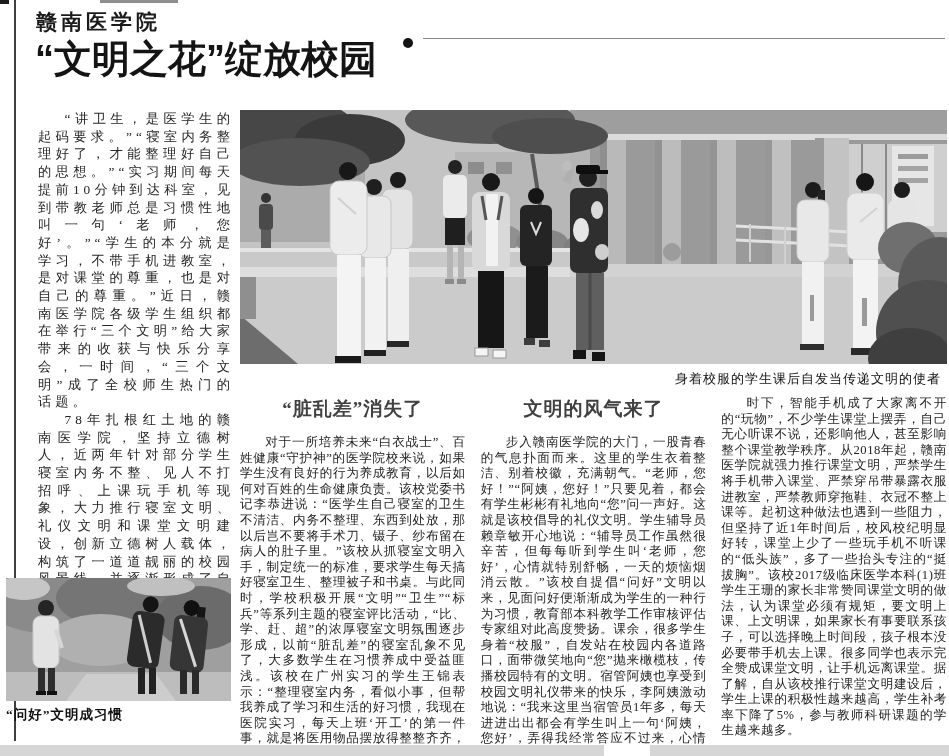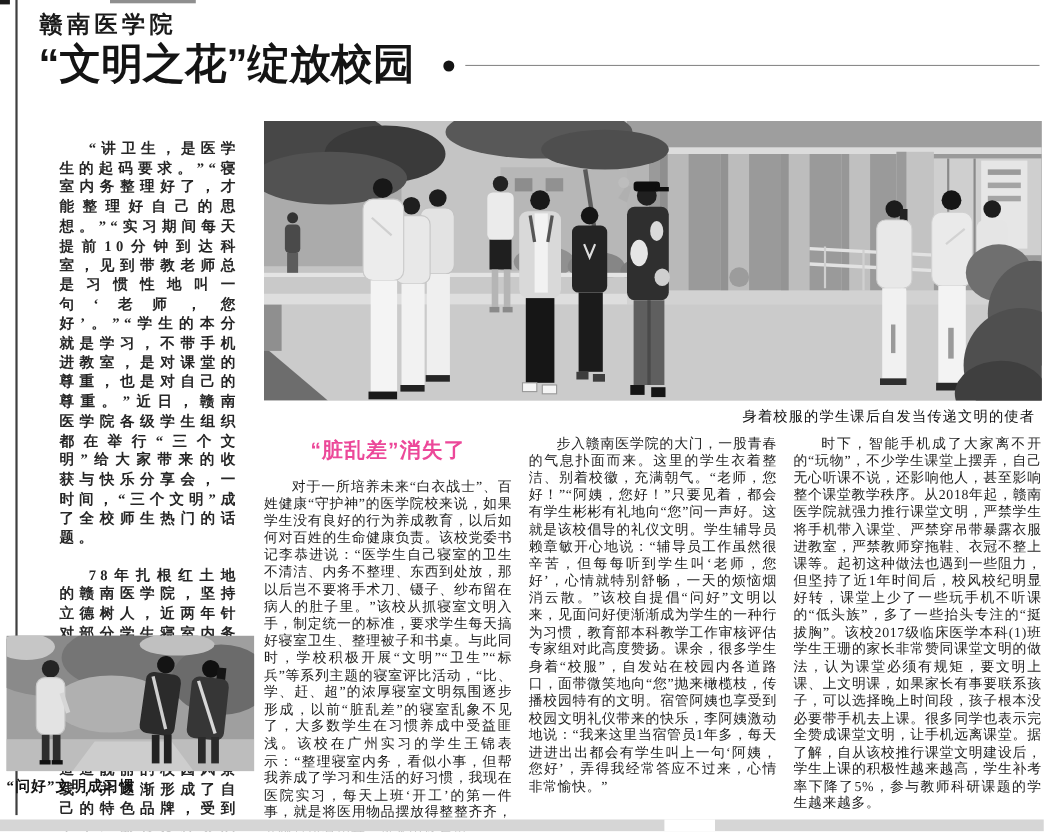--- a/index.html
+++ b/index.html
@@ -19,54 +19,54 @@
   .bottom-strip-notch{position:absolute;left:604px;top:745px;width:46px;height:11px;background:#ffffff;}
 
   
   .kicker{
     position:absolute;left:36px;top:8px;
     font-family:"Liberation Sans","DejaVu Sans",sans-serif;
     font-size:21px;font-weight:600;letter-spacing:4px;color:#1a1a1a;
   }
   .title-row{
     position:absolute;left:35px;top:38px;right:4px;
-    display:flex;align-items:center;
+    display:flex;align-items:flex-start;
   }
   .main-title{
     font-family:"Liberation Sans","DejaVu Sans",sans-serif;
     font-size:38px;font-weight:900;letter-spacing:0px;
     color:#141414;white-space:nowrap;line-height:1.15;
   }
   .title-dot{width:10px;height:10px;border-radius:50%;background:#141414;margin-left:26px;flex:0 0 auto;}
   .title-line{flex:1;height:1px;background:#8a8a8a;margin-left:10px;}
 
   
   .lead-col{
     position:absolute;left:38px;top:110px;width:196px;
     font-size:13.3px;line-height:17.7px;letter-spacing:4px;
     text-align:justify;color:#262626;
   }
-  .lead-col p{margin:16px;text-indent:2em;font-weight:bold;}
+  .lead-col p{margin:0;text-indent:2em;}
 
   
   .main-photo{position:absolute;left:240px;top:110px;width:707px;height:254px;display:block;background:#c4c4c4;}
   .main-caption{
     position:absolute;top:370px;right:8px;
     font-size:13px;letter-spacing:1px;color:#111;margin-left:40px;
   }
 
   
   .cols{
     position:absolute;left:240px;top:396px;width:707px;
     display:grid;grid-template-columns:repeat(3,1fr);column-gap:15px;
   }
   .col h3{
     margin:0 0 13px 0;text-align:center;
-    font-family:Liberation Sans, sans-serif;
-    font-size:19px;font-weight:800;letter-spacing:1px;color:#ec4899;
+    font-family:Liberation Serif, serif;
+    font-size:19px;font-weight:800;letter-spacing:1px;color:#404040;
   }
   .col p{
     margin:0;text-indent:2em;text-align:justify;
     font-size:12.6px;line-height:15.6px;letter-spacing:0.6px;color:#1d1d1d;
   }
 
   
   .side-photo{position:absolute;left:6px;top:578px;width:225px;height:123px;display:block;background:#a8a8a8;}
   .side-caption{
     position:absolute;left:6px;top:706px;width:225px;
@@ -241,20 +241,21 @@
     <ellipse cx="670" cy="248" rx="42" ry="30" fill="#3f3f3f"></ellipse>
   </svg>
   <div class="main-caption">身着校服的学生课后自发当传递文明的使者</div>
 
   <div class="cols">
     <div class="col">
       <h3>“脏乱差”消失了</h3>
       <p>对于一所培养未来“白衣战士”、百姓健康“守护神”的医学院校来说，如果学生没有良好的行为养成教育，以后如何对百姓的生命健康负责。该校党委书记李恭进说：“医学生自己寝室的卫生不清洁、内务不整理、东西到处放，那以后岂不要将手术刀、镊子、纱布留在病人的肚子里。”该校从抓寝室文明入手，制定统一的标准，要求学生每天搞好寝室卫生、整理被子和书桌。与此同时，学校积极开展“文明”“卫生”“标兵”等系列主题的寝室评比活动，“比、学、赶、超”的浓厚寝室文明氛围逐步形成，以前“脏乱差”的寝室乱象不见了，大多数学生在习惯养成中受益匪浅。该校在广州实习的学生王锦表示：“整理寝室内务，看似小事，但帮我养成了学习和生活的好习惯，我现在医院实习，每天上班‘开工’的第一件事，就是将医用物品摆放得整整齐齐，并检查所有用具，从未出现差错。”</p>
     </div>
     <div class="col">
+      <h3>文明的风气来了</h3>
       <p>步入赣南医学院的大门，一股青春的气息扑面而来。这里的学生衣着整洁、别着校徽，充满朝气。“老师，您好！”“阿姨，您好！”只要见着，都会有学生彬彬有礼地向“您”问一声好。这就是该校倡导的礼仪文明。学生辅导员赖章敏开心地说：“辅导员工作虽然很辛苦，但每每听到学生叫‘老师，您好’，心情就特别舒畅，一天的烦恼烟消云散。”该校自提倡“问好”文明以来，见面问好便渐渐成为学生的一种行为习惯，教育部本科教学工作审核评估专家组对此高度赞扬。课余，很多学生身着“校服”，自发站在校园内各道路口，面带微笑地向“您”抛来橄榄枝，传播校园特有的文明。宿管阿姨也享受到校园文明礼仪带来的快乐，李阿姨激动地说：“我来这里当宿管员1年多，每天进进出出都会有学生叫上一句‘阿姨，您好’，弄得我经常答应不过来，心情非常愉快。”</p>
     </div>
     <div class="col">
       <p><span>时下，智能手机成了大家离不开的“玩物”，不少学生课堂上摆弄，自己无心听课不说，还影响他人，甚至影响整个课堂教学秩序。从2018年起，赣南医学院就强力推行课堂文明，严禁学生将手机带入课堂、严禁穿吊带暴露衣服进教室，严禁教师穿拖鞋、衣冠不整上课等。起初这种做法也遇到一些阻力，但坚持了近1年时间后，校风校纪明显好转，课堂上少了一些玩手机不听课的“低头族”，多了一些抬头专注的“挺拔胸”。该校2017级临床医学本科(1)班学生王珊的家长非常赞同课堂文明的做法，认为课堂必须有规矩，要文明上课、上文明课，如果家长有事要联系孩子，可以选择晚上时间段，孩子根本没必要带手机去上课。很多同学也表示完全赞成课堂文明，让手机远离课堂。据了解，自从该校推行课堂文明建设后，学生上课的积极性越来越高，学生补考率下降了5%，参与教师科研课题的学生越来越多。</span></p>
     </div>
   </div>
 
   <svg class="side-photo" viewBox="0 0 225 123" preserveAspectRatio="none" xmlns="http://www.w3.org/2000/svg">
     <rect x="0" y="0" width="225" height="123" fill="#9f9f9f"></rect>
     <ellipse cx="40" cy="25" rx="60" ry="30" fill="#8a8a8a"></ellipse>

